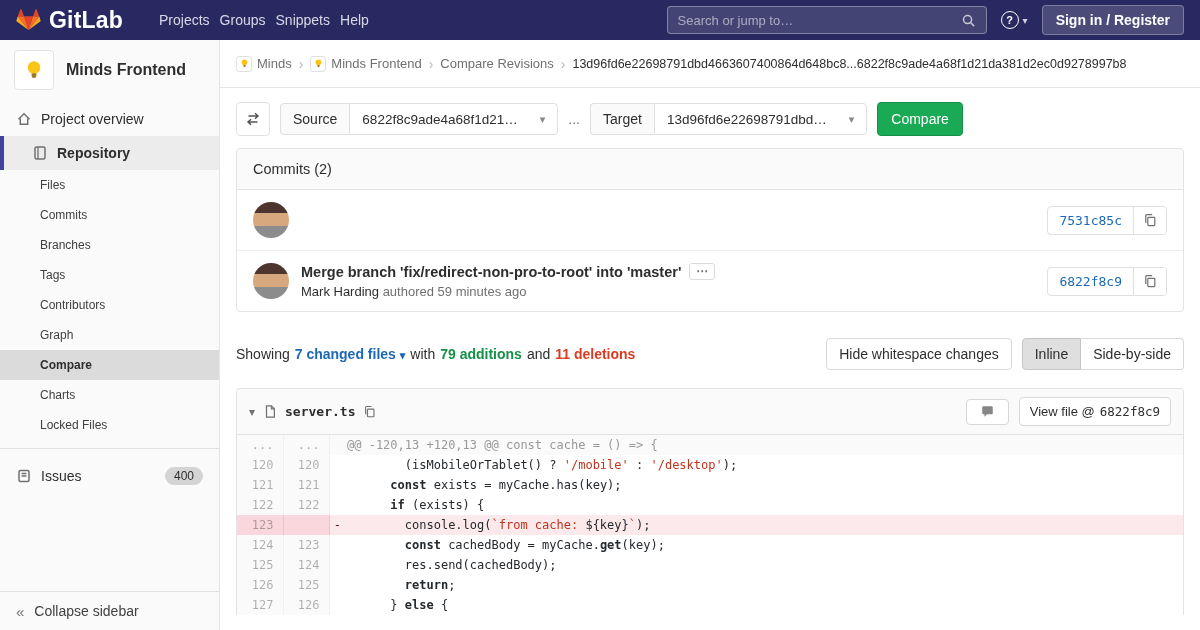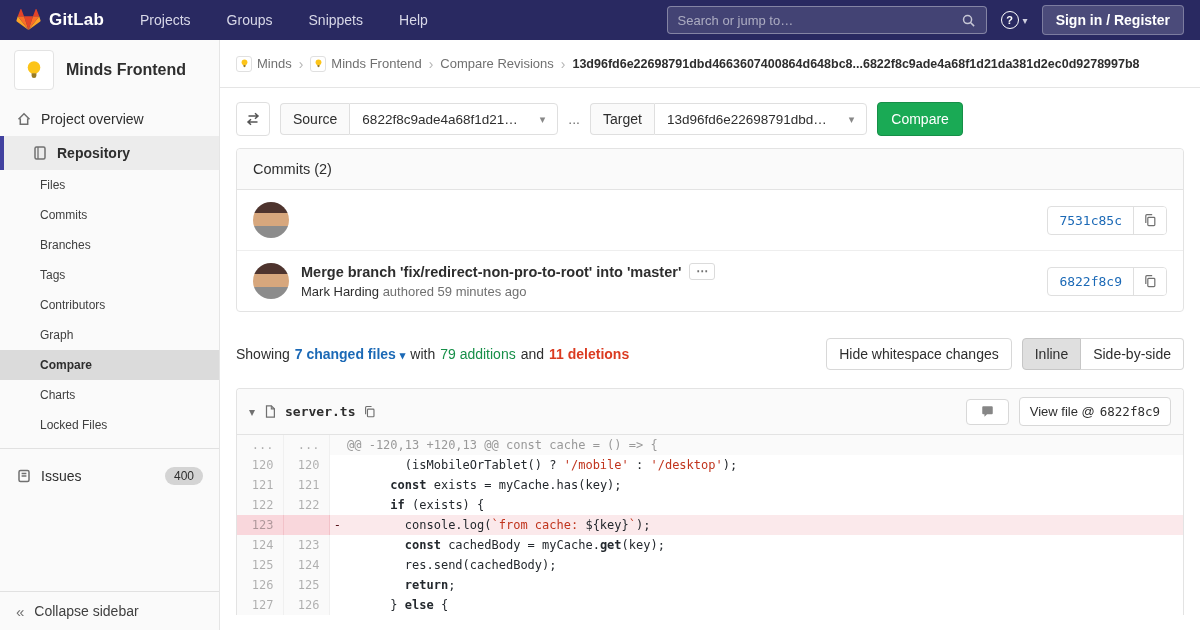--- a/index.html
+++ b/index.html
@@ -4,22 +4,22 @@
 <style>
   * { margin:0; padding:0; box-sizing:border-box; }
   html,body { width:1200px; height:630px; overflow:hidden; }
   body { font-family:"Liberation Sans", sans-serif; color:#2e2e2e; background:#fff; font-size:14px; }
   .page { position:relative; width:1200px; height:630px; overflow:hidden; }
 
   
   .navbar { position:absolute; top:0; left:0; right:0; height:40px; background:var(--navbar-bg,#292961);
             display:flex; align-items:center; padding:0 16px; z-index:30; }
   .brand { display:flex; align-items:center; gap:8px; cursor:pointer; margin-right:36px; }
-  .brand-text { color:#fff; font-weight:bold; font-size:17px; letter-spacing:.2px; }
-  .nav-links { display:flex; align-items:center; gap:36px; }
+  .brand-text { color:#fff; font-weight:bold; font-size:23px; letter-spacing:.2px; }
+  .nav-links { display:flex; align-items:center; gap:10px; }
   .nav-link { color:#d8d8e8; font-size:14px; text-decoration:none; cursor:pointer; }
   .nav-right { margin-left:auto; display:flex; align-items:center; gap:14px; }
   .search-box { width:320px; height:28px; background:rgba(255,255,255,.12); border:1px solid rgba(255,255,255,.35);
                 border-radius:4px; display:flex; align-items:center; padding:0 10px; }
   .search-box input { flex:1; background:transparent; border:none; outline:none; color:#fff; font-size:13px;
                       font-family:"Liberation Sans", sans-serif; }
   .search-box input::placeholder { color:rgba(255,255,255,.55); }
   .search-box .icon { color:rgba(255,255,255,.7); display:flex; }
   .help-wrap { display:flex; align-items:center; gap:4px; color:#fff; cursor:pointer; }
   .q-circle { width:18px; height:18px; border:1.5px solid #fff; border-radius:50%; display:flex; align-items:center;
@@ -53,21 +53,21 @@
   .collapse-row .glyph { color:#707070; font-size:15px; line-height:1; }
 
   
   .main { position:absolute; top:40px; left:220px; right:0; bottom:0; background:#fff; overflow:hidden; }
   .breadcrumbs { height:48px; border-bottom:1px solid #e5e5e5; display:flex; align-items:center; gap:7px;
                  padding:0 16px; font-size:13px; color:#707070; white-space:nowrap; }
   .crumb { display:flex; align-items:center; gap:5px; color:#707070; cursor:pointer; }
   .mini-avatar { width:16px; height:16px; border:1px solid #e0e0e0; border-radius:3px; background:#fff;
                  display:flex; align-items:center; justify-content:center; }
   .crumb-sep { color:#b5b5b5; font-size:14px; }
-  .crumb-current { font-weight:bold; color:#2e2e2e; font-size:12.5px; }
+  .crumb-current { font-weight:normal; color:#2e2e2e; font-size:12.5px; }
 
   .compare-form { display:flex; align-items:center; gap:10px; padding:14px 16px 0; }
   .icon-btn { background:#fff; border:1px solid #dfdfdf; border-radius:4px; width:34px; height:34px;
               display:flex; align-items:center; justify-content:center; color:#555; cursor:pointer; }
   .field-group { display:flex; align-items:stretch; }
   .field-addon { background:#fafafa; border:1px solid #dfdfdf; border-right:none; border-radius:4px 0 0 4px;
                  padding:7px 12px; font-size:14px; color:#2e2e2e; display:flex; align-items:center; }
   .field-dropdown { background:#fff; border:1px solid #dfdfdf; border-radius:0 4px 4px 0; padding:7px 12px;
                     font-size:13.5px; display:flex; align-items:center; gap:22px; cursor:pointer; min-width:196px; }
   .field-dropdown .caret { color:#888; font-size:11px; margin-left:auto; }
@@ -92,21 +92,21 @@
                overflow:hidden; background:#fff; }
   .sha-text { padding:6px 11px; font-family:"DejaVu Sans Mono", monospace; font-size:13px; color:var(--link-blue,#1b69b6);
               cursor:pointer; }
   .sha-copy { border-left:1px solid #dfdfdf; padding:6px 9px; display:flex; align-items:center; color:#707070;
               cursor:pointer; background:#fff; }
 
   .diff-summary { display:flex; align-items:center; margin:26px 16px 18px; font-size:14px; }
   .diff-summary .seg { margin-right:5px; }
   .files-dropdown { color:var(--link-blue,#1b69b6); cursor:pointer; font-weight:bold; }
   .files-dropdown .caret { font-size:11px; }
-  .additions { color:var(--addition-green,#168f48); font-weight:normal; }
+  .additions { color:var(--addition-green,#168f48); font-weight:bold; }
   .deletions { color:var(--deletion-red,#db3b21); font-weight:bold; }
   .summary-actions { margin-left:auto; display:flex; align-items:center; gap:10px; }
   .btn { background:#fff; border:1px solid #d8d8d8; border-radius:4px; padding:7px 12px; font-size:14px;
          color:#2e2e2e; cursor:pointer; font-family:inherit; }
   .btn-group { display:flex; }
   .btn-group .btn { border-radius:0; border-left-width:0; }
   .btn-group .btn:first-child { border-radius:4px 0 0 4px; border-left-width:1px; }
   .btn-group .btn:last-child { border-radius:0 4px 4px 0; }
   .btn.active { background:#dfdfdf; border-color:#c6c6c6; }
 

